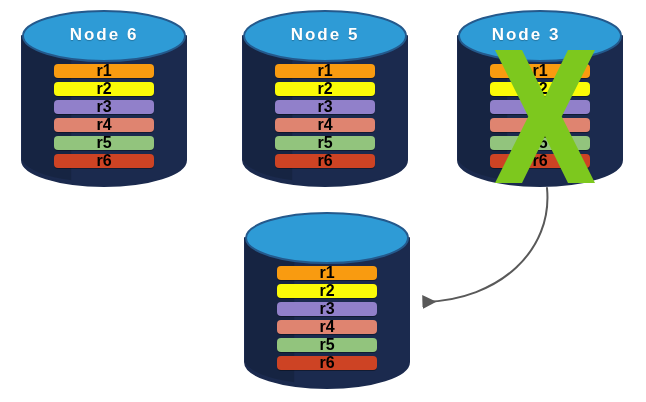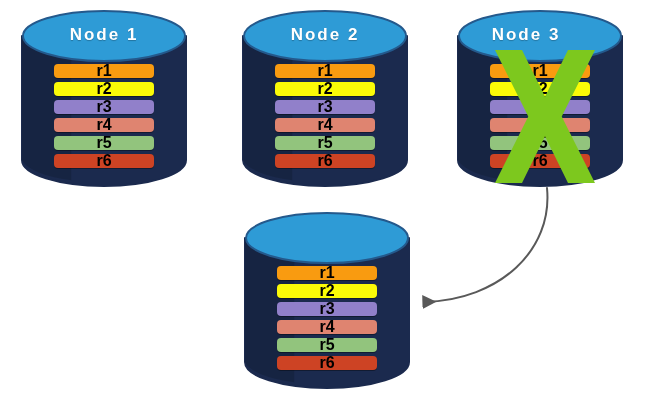--- a/index.html
+++ b/index.html
@@ -70,35 +70,35 @@
 </head>
 <body>
 
 <div id="canvas">
     <div class="node" style="left: 22px; top: 10px; width: 164px; height: 176px;">
       <svg width="164" height="176" viewBox="0 0 164 176">
         <path d="M 0 26 L 0 150 A 82 26 0 0 0 164 150 L 164 26 Z" fill="#1b2a4e" stroke="#1b2a4e" stroke-width="2" stroke-linejoin="round"></path>
         <path d="M 0 26 L 0 150 A 82 26 0 0 0 49.199999999999996 170.28 L 49.199999999999996 26 Z" fill="#16233f" opacity="0.75"></path>
         <ellipse cx="82" cy="26" rx="81" ry="25" fill="#2e9bd6" stroke="#24598c" stroke-width="2"></ellipse>
       </svg>
-      <div class="node-label" style="top: 15px;">Node 1</div>
+      <div class="node-label" style="top: 15px;">Node 6</div>
       <div class="rec" style="left: 31.98px; width: 100.04px; height: 14px; top: 54px; background: rgb(249, 155, 16); color: rgb(0, 0, 0);">r1</div>
       <div class="rec" style="left: 31.98px; width: 100.04px; height: 14px; top: 72px; background: rgb(251, 251, 7); color: rgb(0, 0, 0);">r2</div>
       <div class="rec" style="left: 31.98px; width: 100.04px; height: 14px; top: 90px; background: rgb(145, 128, 202); color: rgb(0, 0, 0);">r3</div>
       <div class="rec" style="left: 31.98px; width: 100.04px; height: 14px; top: 108px; background: rgb(223, 132, 112); color: rgb(0, 0, 0);">r4</div>
       <div class="rec" style="left: 31.98px; width: 100.04px; height: 14px; top: 126px; background: rgb(146, 196, 125); color: rgb(0, 0, 0);">r5</div>
       <div class="rec" style="left: 31.98px; width: 100.04px; height: 14px; top: 144px; background: rgb(205, 67, 36); color: rgb(0, 0, 0);">r6</div>
     </div>
     <div class="node" style="left: 243px; top: 10px; width: 164px; height: 176px;">
       <svg width="164" height="176" viewBox="0 0 164 176">
         <path d="M 0 26 L 0 150 A 82 26 0 0 0 164 150 L 164 26 Z" fill="#1b2a4e" stroke="#1b2a4e" stroke-width="2" stroke-linejoin="round"></path>
         <path d="M 0 26 L 0 150 A 82 26 0 0 0 49.199999999999996 170.28 L 49.199999999999996 26 Z" fill="#16233f" opacity="0.75"></path>
         <ellipse cx="82" cy="26" rx="81" ry="25" fill="#2e9bd6" stroke="#24598c" stroke-width="2"></ellipse>
       </svg>
-      <div class="node-label" style="top: 15px;">Node 2</div>
+      <div class="node-label" style="top: 15px;">Node 5</div>
       <div class="rec" style="left: 31.98px; width: 100.04px; height: 14px; top: 54px; background: rgb(249, 155, 16); color: rgb(0, 0, 0);">r1</div>
       <div class="rec" style="left: 31.98px; width: 100.04px; height: 14px; top: 72px; background: rgb(251, 251, 7); color: rgb(0, 0, 0);">r2</div>
       <div class="rec" style="left: 31.98px; width: 100.04px; height: 14px; top: 90px; background: rgb(145, 128, 202); color: rgb(0, 0, 0);">r3</div>
       <div class="rec" style="left: 31.98px; width: 100.04px; height: 14px; top: 108px; background: rgb(223, 132, 112); color: rgb(0, 0, 0);">r4</div>
       <div class="rec" style="left: 31.98px; width: 100.04px; height: 14px; top: 126px; background: rgb(146, 196, 125); color: rgb(0, 0, 0);">r5</div>
       <div class="rec" style="left: 31.98px; width: 100.04px; height: 14px; top: 144px; background: rgb(205, 67, 36); color: rgb(0, 0, 0);">r6</div>
     </div>
     <div class="node" style="left: 458px; top: 10px; width: 136px; height: 176px;">
       <svg width="164" height="176" viewBox="0 0 164 176">
         <path d="M 0 26 L 0 150 A 82 26 0 0 0 164 150 L 164 26 Z" fill="#1b2a4e" stroke="#1b2a4e" stroke-width="2" stroke-linejoin="round"></path>

